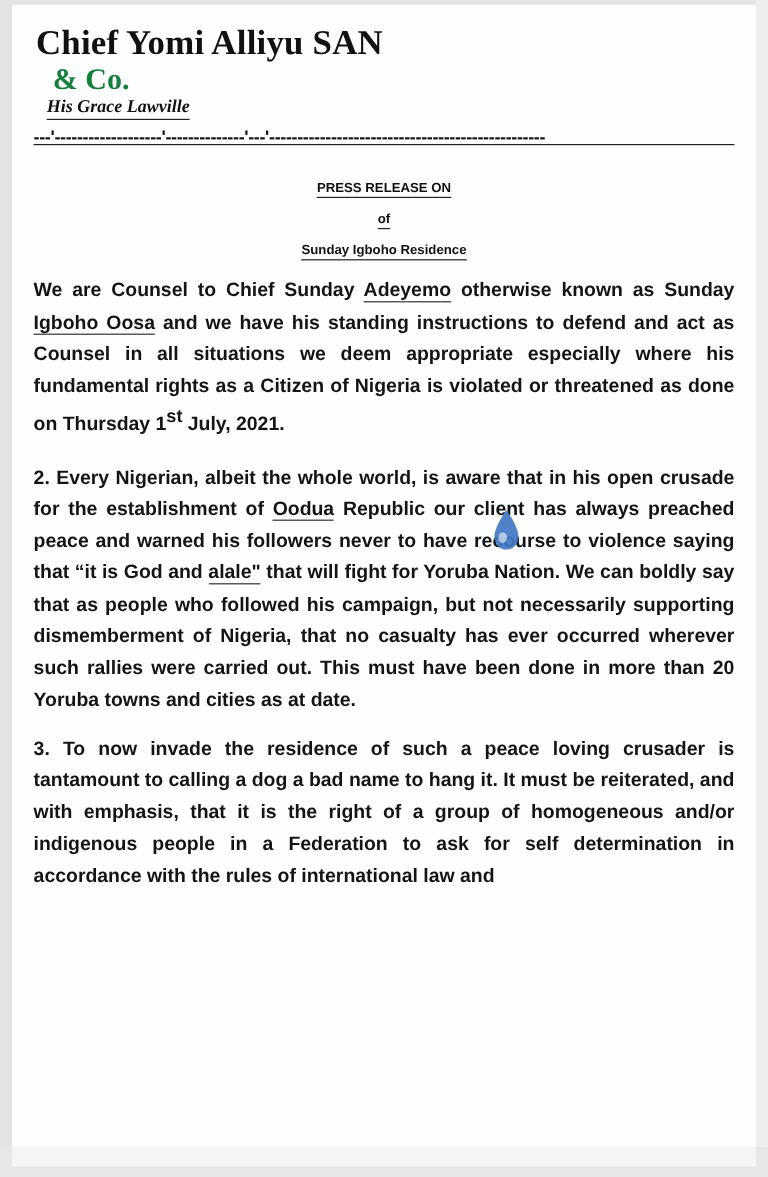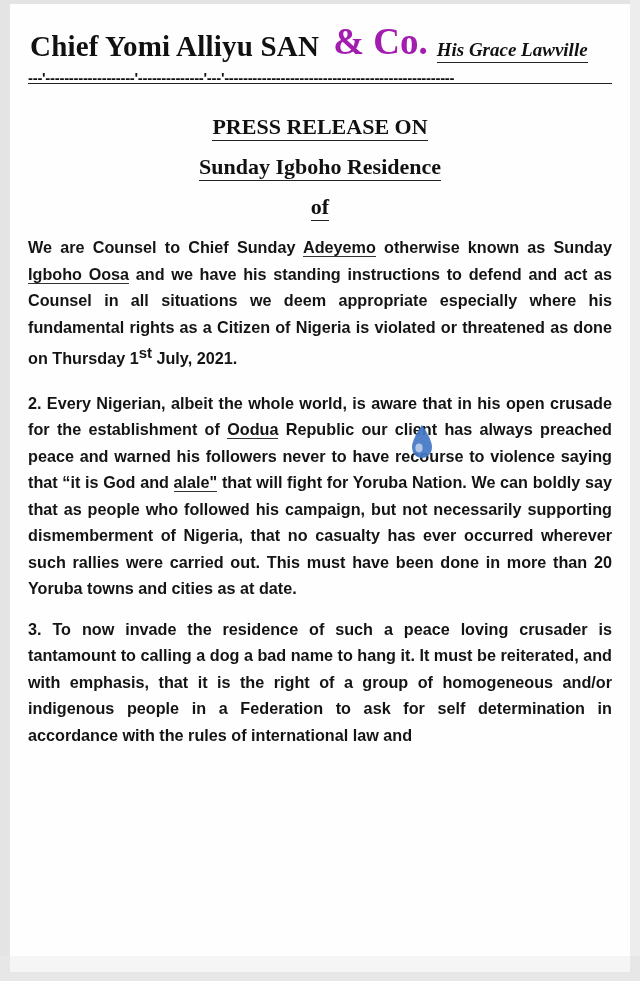--- a/index.html
+++ b/index.html
@@ -62,43 +62,44 @@
   .top-edge {
     position: absolute;
     left: 0; top: 0;
     width: 640px; height: 4px;
     background: #e4e4e4;
   }
 
   
   .firm-line {
     display: flex;
-    align-items: flex-end;
+    align-items: flex-start;
     white-space: nowrap;
     margin: 2px 0 0 6px;
+    flex-direction: column;
   }
   .firm-name {
     font-family: "Liberation Serif", serif;
     font-weight: bold;
     font-size: 29px;
     letter-spacing: 0.2px;
     color: #111;
   }
   .firm-and {
     font-family: "Liberation Serif", serif;
     font-weight: bold;
-    font-size: 37px;
-    color: #a21caf;
+    font-size: 25px;
+    color: #15803d;
     margin-left: 14px;
   }
   .firm-sub {
     font-family: "Liberation Serif", serif;
     font-style: italic;
     font-weight: bold;
-    font-size: 19px;
+    font-size: 15px;
     color: #111;
     margin-left: 9px;
     border-bottom: 1px solid #222;
     padding-bottom: 1px;
   }
   .address {
     font-family: "Liberation Sans", sans-serif;
     font-weight: bold;
     font-size: 16.5px;
     line-height: 27px;
@@ -118,23 +119,23 @@
     overflow: hidden;
     white-space: nowrap;
   }
 
   
   .title-block {
     margin-top: 30px;
     text-align: center;
   }
   .title-block div {
-    font-family: Liberation Serif, serif;
-    font-weight: bold;
-    font-size: 22px;
+    font-family: Liberation Sans, sans-serif;
+    font-weight: bold;
+    font-size: 11px;
     color: #111;
     margin-bottom: 14px;
   }
   .title-block span.u {
     border-bottom: 1.4px solid #222;
     padding-bottom: 1px;
   }
 
   
   .body-text {
@@ -179,22 +180,22 @@
       <span class="firm-name">Chief Yomi Alliyu SAN</span>
       <span class="firm-and">&amp; Co.</span>
       <span class="firm-sub">His Grace Lawville</span>
     </div>
 
 
     <div class="rule">---'-------------------'--------------'---'-------------------------------------------------</div>
 
     <div class="title-block">
       <div><span class="u">PRESS RELEASE  ON</span></div>
+      <div><span class="u">of</span></div>
       <div><span class="u">Sunday Igboho Residence</span></div>
-      <div><span class="u">of</span></div>
     </div>
 
     <div class="body-text">
 
       <p class="para first"><span>We are Counsel to Chief Sunday </span><span class="u">Adeyemo</span><span> otherwise known as Sunday </span><span class="u">Igboho Oosa</span><span> and we have his standing instructions to defend and act as Counsel in all situations we deem appropriate especially where his fundamental rights as a Citizen of Nigeria is violated or threatened as done on Thursday 1</span><sup>st</sup><span> July, 2021.</span></p>
 
       <p class="para"><span>2. Every Nigerian, albeit the whole world, is aware that in his open crusade for the establishment of </span><span class="u">Oodua</span><span> Republic our client has always preached peace and warned his followers never to have recourse to violence saying that “it is God and </span><span class="u">alale"</span><span> that will fight for Yoruba Nation. We can boldly say that as people who followed his campaign, but not necessarily supporting dismemberment of Nigeria, that no casualty has ever occurred wherever such rallies were carried out.  This must have been done in more than 20 Yoruba towns and cities as at date.</span></p>
 
       <p class="para">3. To now invade the residence of such a peace loving crusader is tantamount to calling a dog a bad name to hang it. It must be reiterated, and with emphasis, that it is the right of a group of homogeneous and/or indigenous people in a Federation to ask for self determination in accordance with the rules of international law and</p>
 

